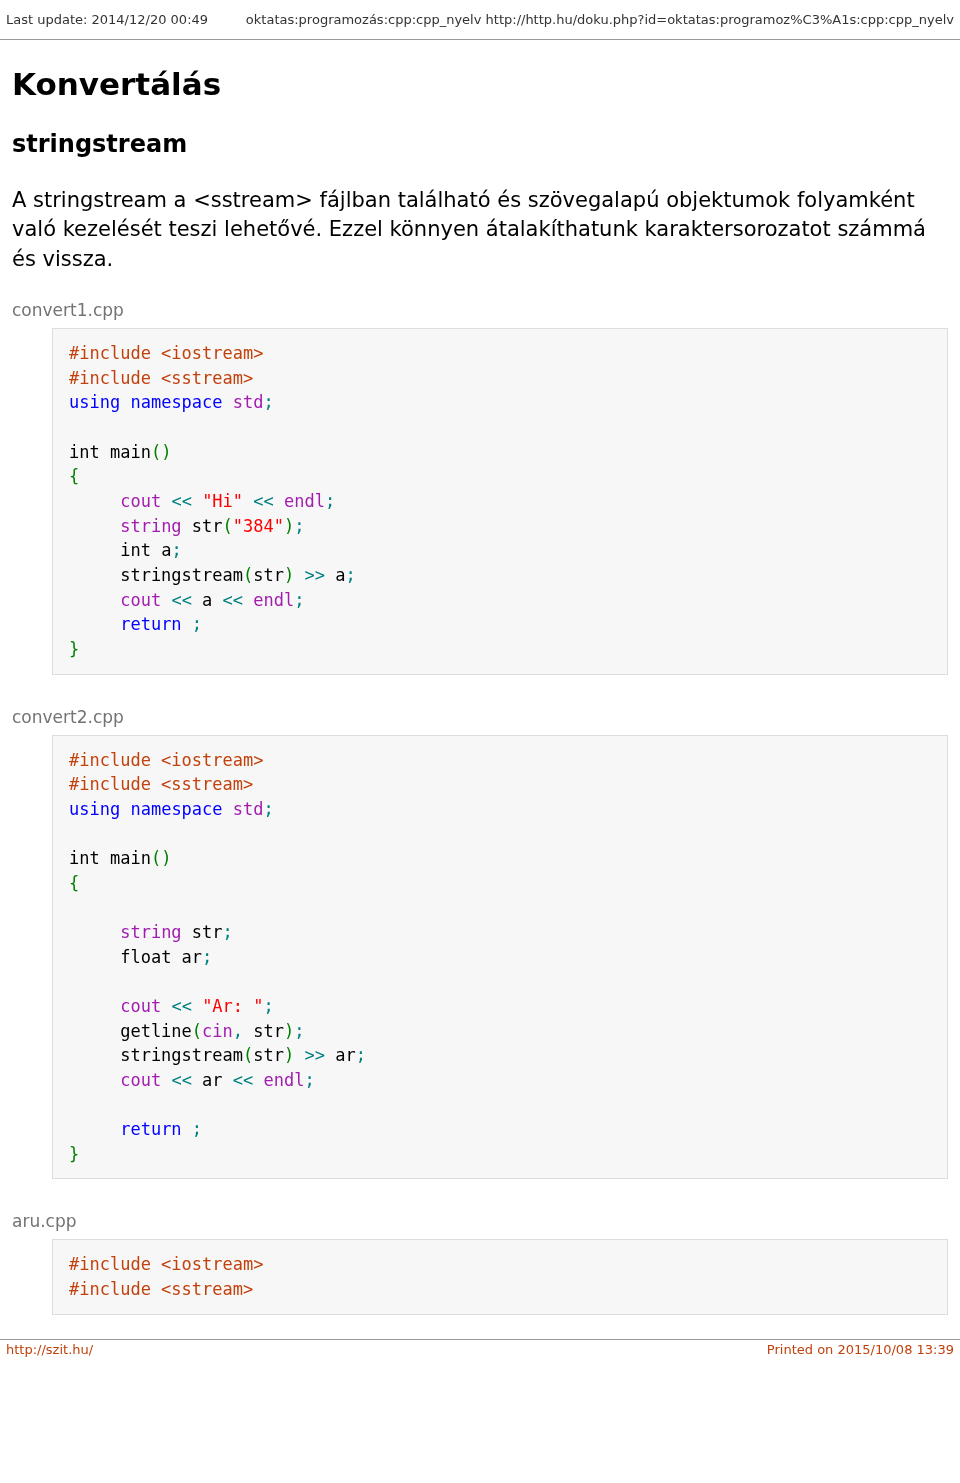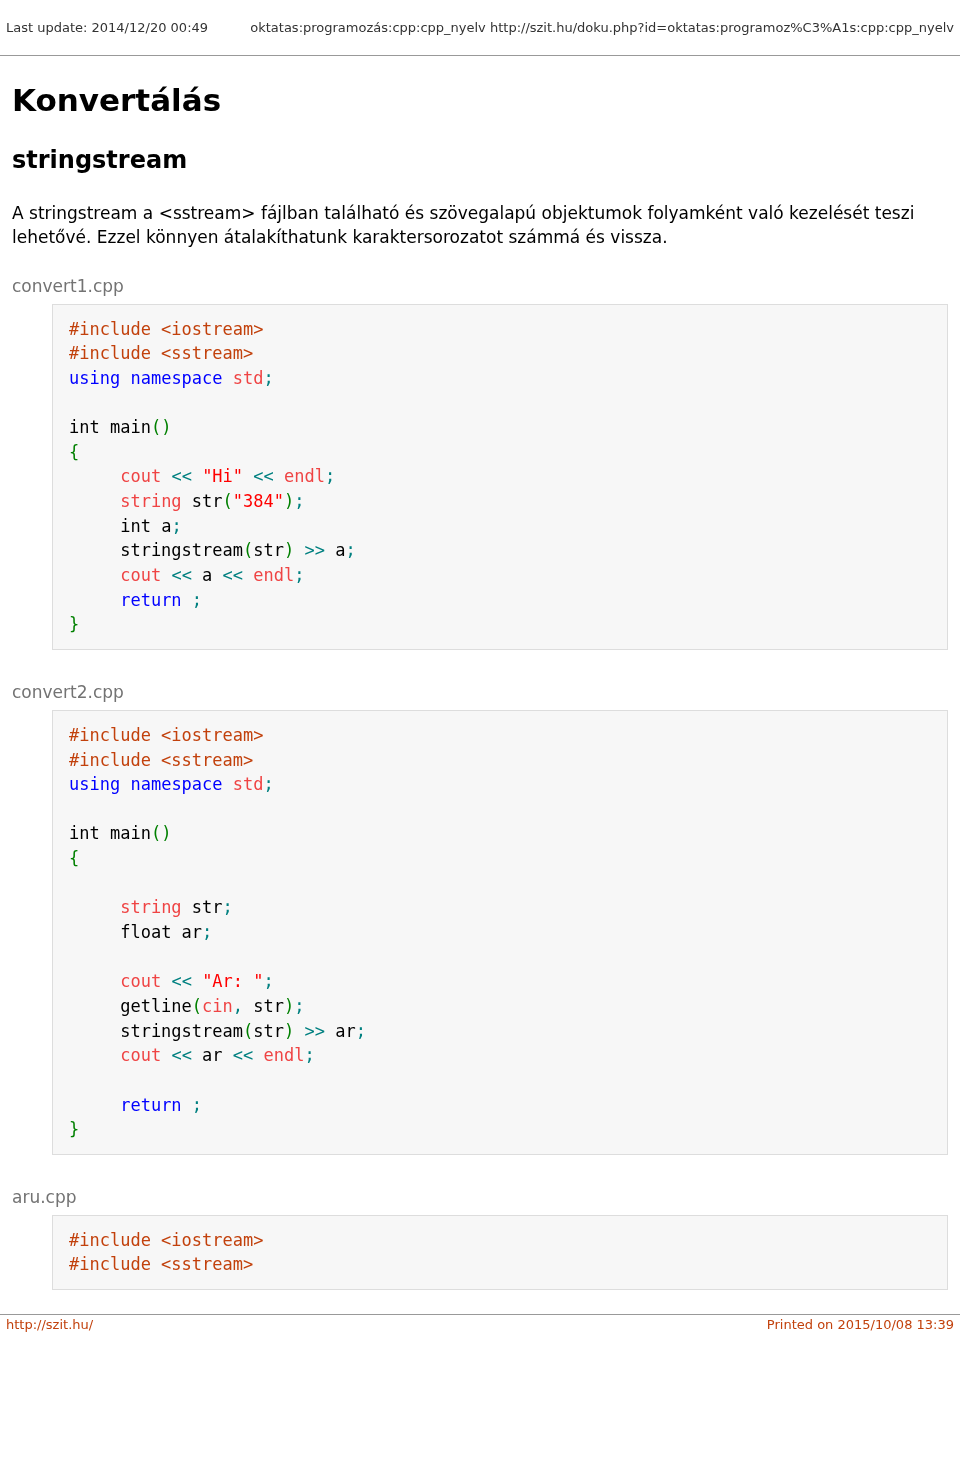--- a/index.html
+++ b/index.html
@@ -9,42 +9,42 @@
     font-family: "DejaVu Sans", Verdana, Arial, sans-serif;
     font-size: 17px;
     color: #000;
     background: #fff;
     width: 960px;
   }
   .topbar {
     display: flex;
     justify-content: space-between;
     font-size: 13px;
-    padding: 20px 6px;
+    padding: 12px 6px;
     background: #fff;
     border-bottom: 1px solid #999;
     color: #333;
   }
   .content {
     padding: 8px 12px 0 12px;
   }
   h1 {
     font-family: "DejaVu Sans", Verdana, sans-serif;
     font-weight: bold;
     font-size: 31px;
     margin: 18px 0 28px 0;
   }
   h2 {
     font-family: "DejaVu Sans", Verdana, sans-serif;
     font-weight: bold;
     font-size: 24px;
     margin: 18px 0 18px 0;
   }
   p {
-    font-size: 17px;
+    font-size: 21px;
     line-height: 1.4;
     margin: 28px 0 18px 0;
   }
   a.filelink {
     color: #737373;
     text-decoration: none;
     font-size: 17px;
     display: inline-block;
     margin: 8px 12px 4px 0;
   }
@@ -58,41 +58,41 @@
     line-height: 1.45;
     white-space: pre;
     overflow: hidden;
   }
   .kw0 { color: #0000ff; text-align: center; }     
   .kw1 { color: #000000; }     
   .co1 { color: #c2410c; }     
   .st0 { color: #ff0000; }     
   .br0 { color: #008000; }     
   .sy0 { color: #008080; }     
-  .id1 { color: #ef4444; }
+  .id1 { color: #a21caf; }
   .ret { color: #0000ff; }
   hr.footer-rule {
     border: none;
     border-top: 1px solid #999;
     margin: 18px 0 0 0;
   }
   .footer {
     display: flex;
     justify-content: space-between;
     font-size: 13px;
     padding: 2px 6px 4px 6px;
     color: #c2410c;
   }
 </style>
 </head>
 <body>
 
 <div class="topbar">
   <span>Last update: 2014/12/20 00:49</span>
-  <span>oktatas:programozás:cpp:cpp_nyelv http://szit.hu/doku.php?id=oktatas:programoz%C3%A1s:cpp:cpp_nyelv</span>
+  <span>oktatas:programozás:cpp:cpp_nyelv http://http.hu/doku.php?id=oktatas:programoz%C3%A1s:cpp:cpp_nyelv</span>
 </div>
 
 <div class="content">
 
   <h1>Konvertálás</h1>
 
   <h2>stringstream</h2>
 
   <p>A stringstream a &lt;sstream&gt; fájlban található és szövegalapú objektumok folyamként való kezelését teszi lehetővé. Ezzel könnyen átalakíthatunk karaktersorozatot számmá és vissza.</p>
 

